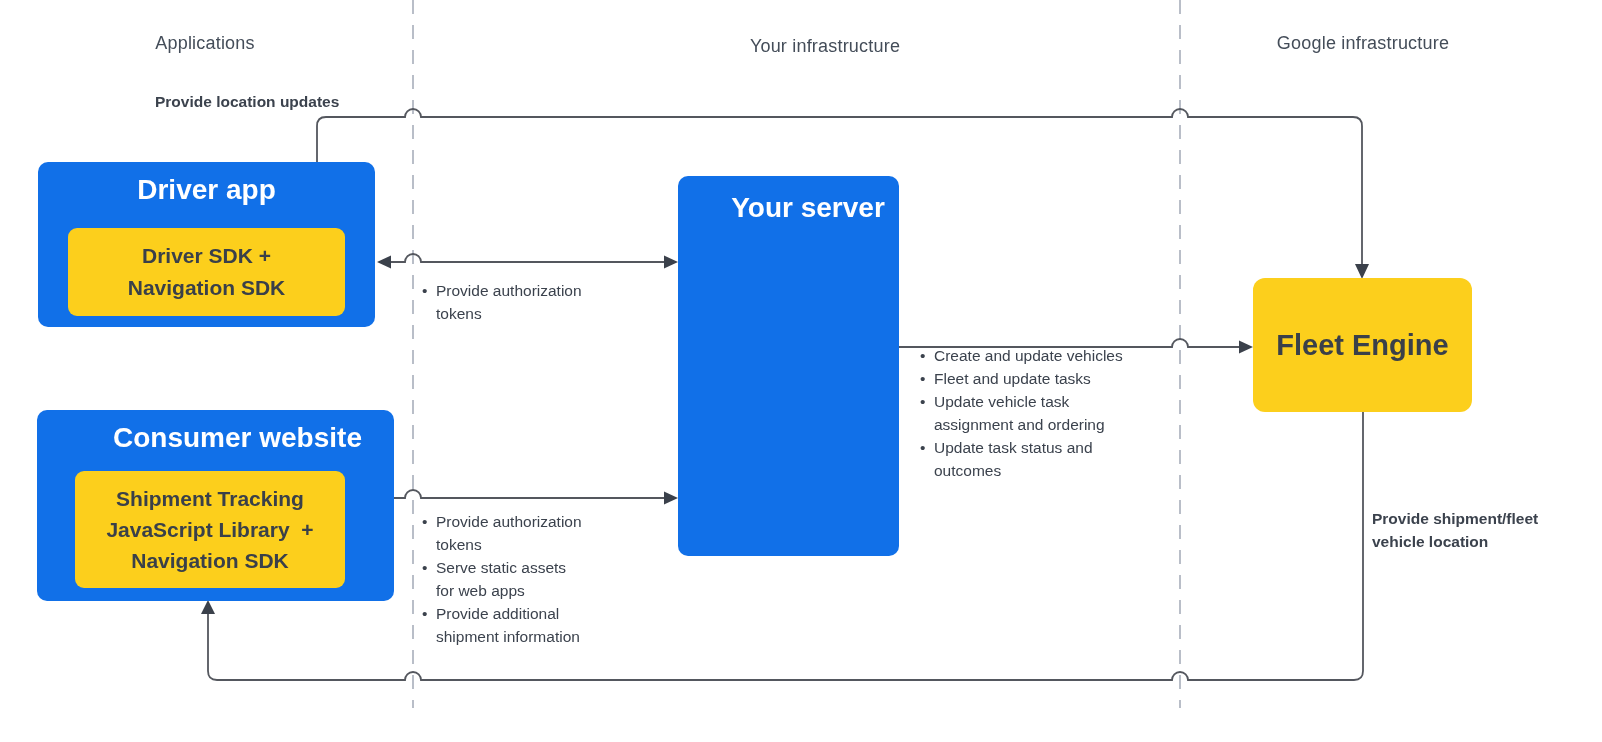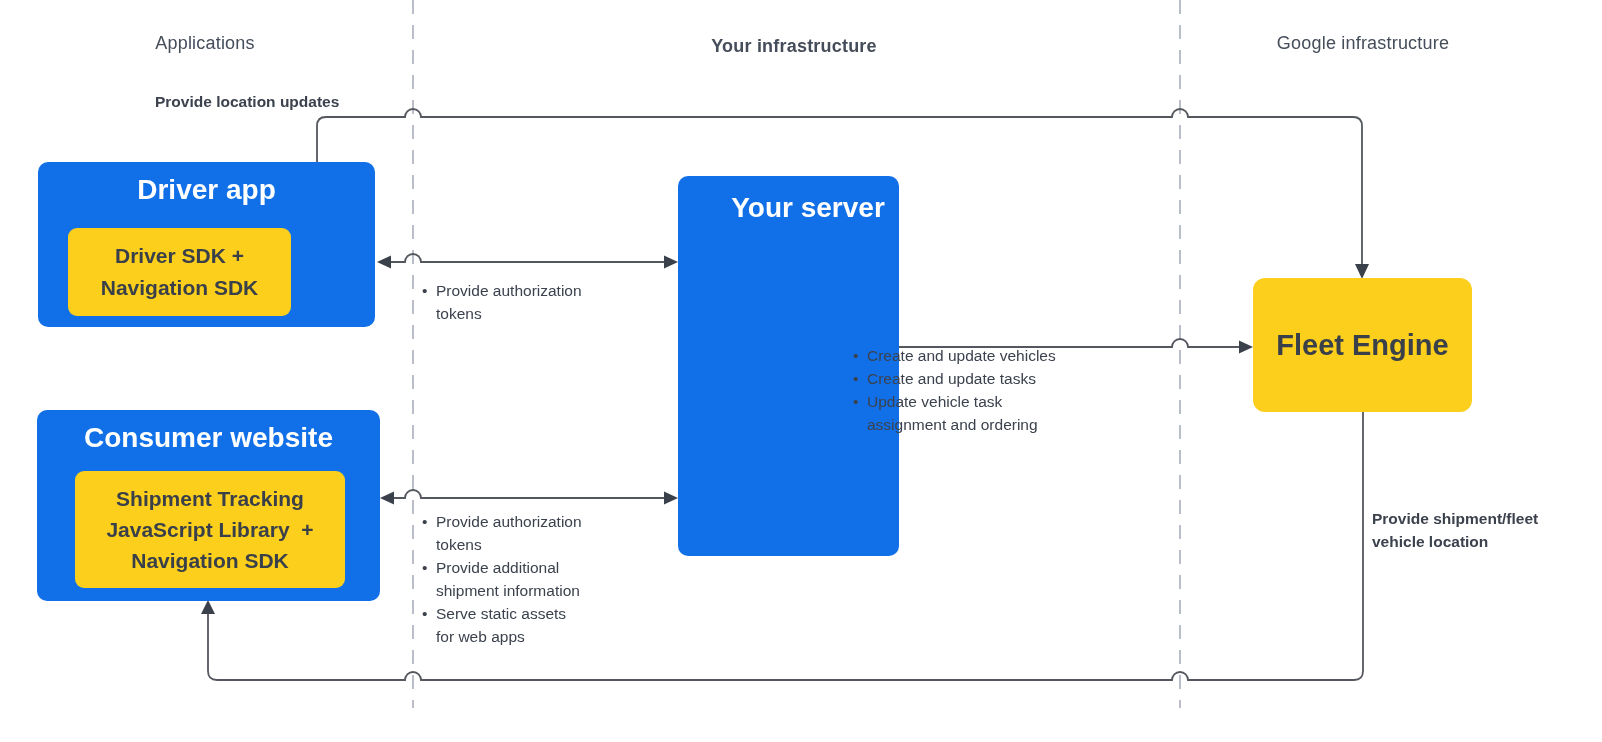--- a/index.html
+++ b/index.html
@@ -71,30 +71,30 @@
     <polygon points="678,498 664,491.5 664,504.5" fill="#3b414b"></polygon>
 
     <path d="M899 347 H1172 A8 8 0 0 1 1188 347 H1240" stroke="#54575e" stroke-width="1.8"></path>
     <polygon points="1253,347 1239,340.5 1239,353.5" fill="#3b414b"></polygon>
 
     <path d="M1363 412 V671 Q1363 680 1354 680 H1188 A8 8 0 0 0 1172 680 H421 A8 8 0 0 0 405 680 H217 Q208 680 208 671 V614" stroke="#54575e" stroke-width="1.8"></path>
     <polygon points="208,600 201,614 215,614" fill="#3b414b"></polygon>
   </svg>
 
   <div class="col-header" style="left:35px;top:33px;">Applications</div>
-  <div class="col-header" style="left:624px;top:36px;font-weight:bold;">Your infrastructure</div>
+  <div class="col-header" style="left:655px;top:36px;">Your infrastructure</div>
   <div class="col-header" style="left:1193px;top:33px;">Google infrastructure</div>
 
   <div class="node-blue" style="left:38px;top:162px;width:337px;height:165px;">
     <div class="node-title" style="margin-top:12px;">Driver app</div>
-    <div class="sdk-box" style="left:30px;top:66px;width:223px;height:88px;line-height:32px;">Driver SDK +
+    <div class="sdk-box" style="left:30px;top:66px;width:277px;height:88px;line-height:32px;">Driver SDK +
 Navigation SDK</div>
   </div>
 
-  <div class="node-blue" style="left:37px;top:410px;width:343px;height:191px;">
+  <div class="node-blue" style="left:37px;top:410px;width:313px;height:191px;padding-left:44px;">
     <div class="node-title" style="margin-top:12px;">Consumer website</div>
     <div class="sdk-box" style="left:38px;top:61px;width:270px;height:117px;">Shipment Tracking
 JavaScript Library  +
 Navigation SDK</div>
   </div>
 
   <div class="node-blue" style="left:678px;top:176px;width:221px;height:380px;">
     <div class="node-title" style="margin-top:16px;margin-left:39px;">Your server</div>
   </div>
 
@@ -103,29 +103,31 @@
   <div class="edge-label" style="left:155px;top:90px;">Provide location updates</div>
 
   <div class="bullet-list" style="left:421px;top:279px;">
       <div class="bullet-item">Provide authorization
 tokens</div>
     </div>
 
   <div class="bullet-list" style="left:421px;top:510px;">
       <div class="bullet-item">Provide authorization
 tokens</div>
+      <div class="bullet-item">Serve static assets
+for web apps</div>
       <div class="bullet-item">Provide additional
 shipment information</div>
-      <div class="bullet-item">Serve static assets
-for web apps</div>
     </div>
 
-  <div class="bullet-list" style="left:852px;top:344px;">
+  <div class="bullet-list" style="left:919px;top:344px;">
       <div class="bullet-item">Create and update vehicles</div>
-      <div class="bullet-item">Create and update tasks</div>
+      <div class="bullet-item">Fleet and update tasks</div>
       <div class="bullet-item">Update vehicle task
 assignment and ordering</div>
+      <div class="bullet-item">Update task status and
+outcomes</div>
     </div>
 
   <div class="edge-label" style="left:1372px;top:507px;">Provide shipment/fleet
 vehicle location</div>
 
 </div>
 
 </body></html>

